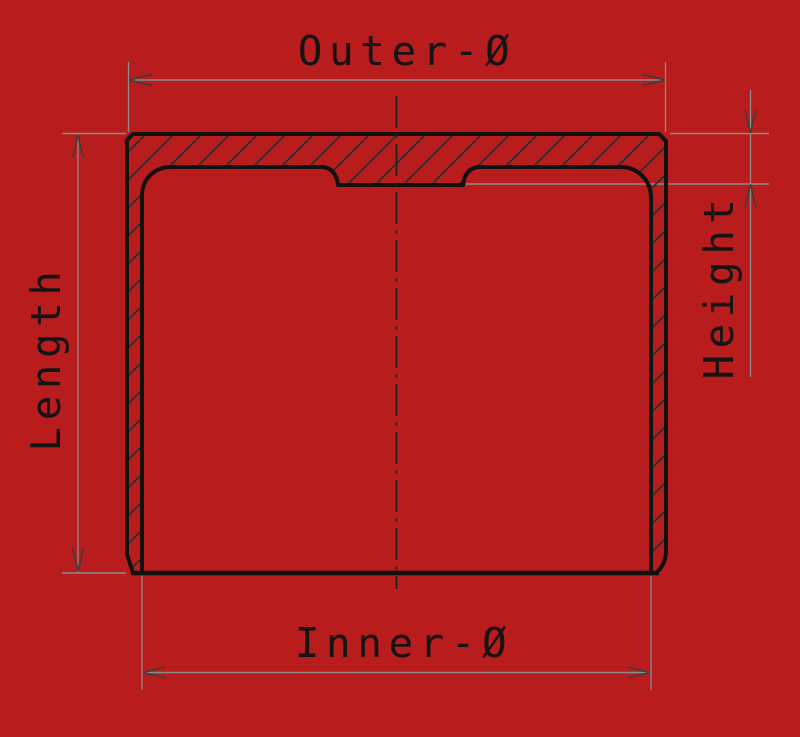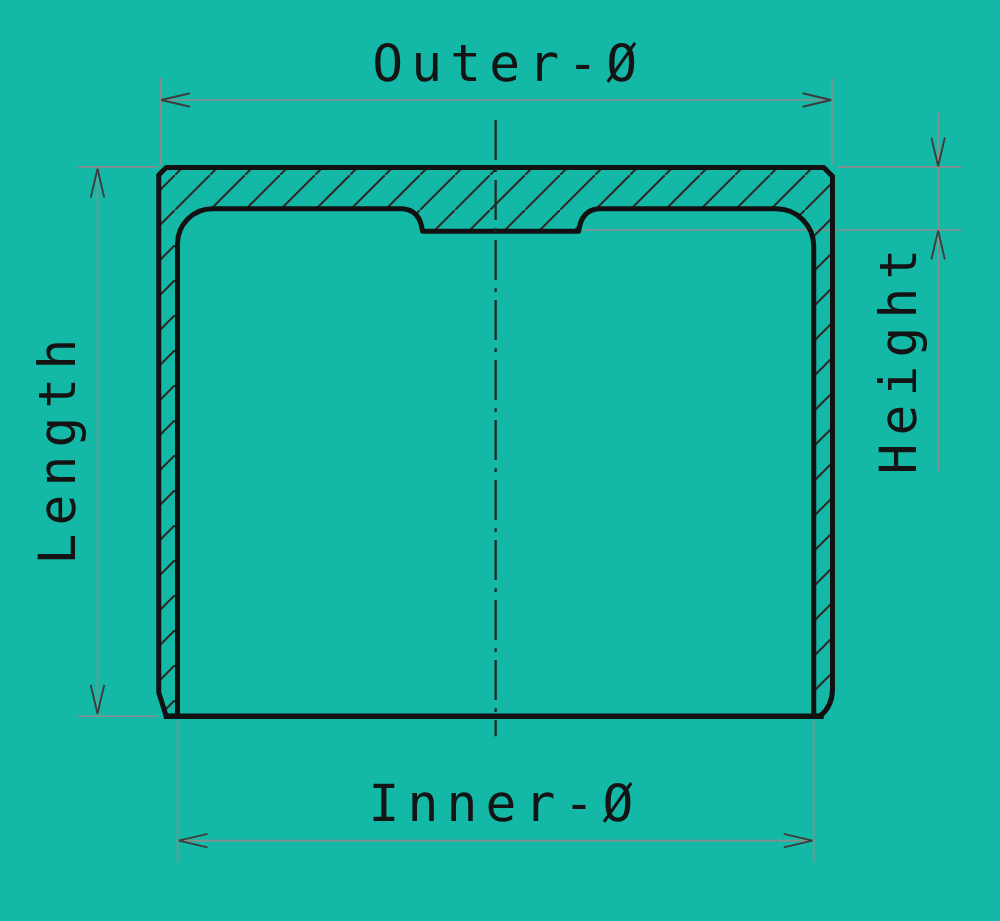--- a/index.html
+++ b/index.html
@@ -4,21 +4,21 @@
 <style>
   html, body {
     margin: 0;
     padding: 0;
     background: #ffffff;
   }
   .drawing-wrap {
     position: relative;
     width: 800px;
     height: 737px;
-    background: #14b8a6;
+    background: #b91c1c;
     overflow: hidden;
   }
   svg {
     display: block;
   }
   .dim-label {
     font-family: "DejaVu Sans Mono", "Liberation Mono", monospace;
     font-size: 41px;
     font-weight: 500;
     letter-spacing: 6.5px;

